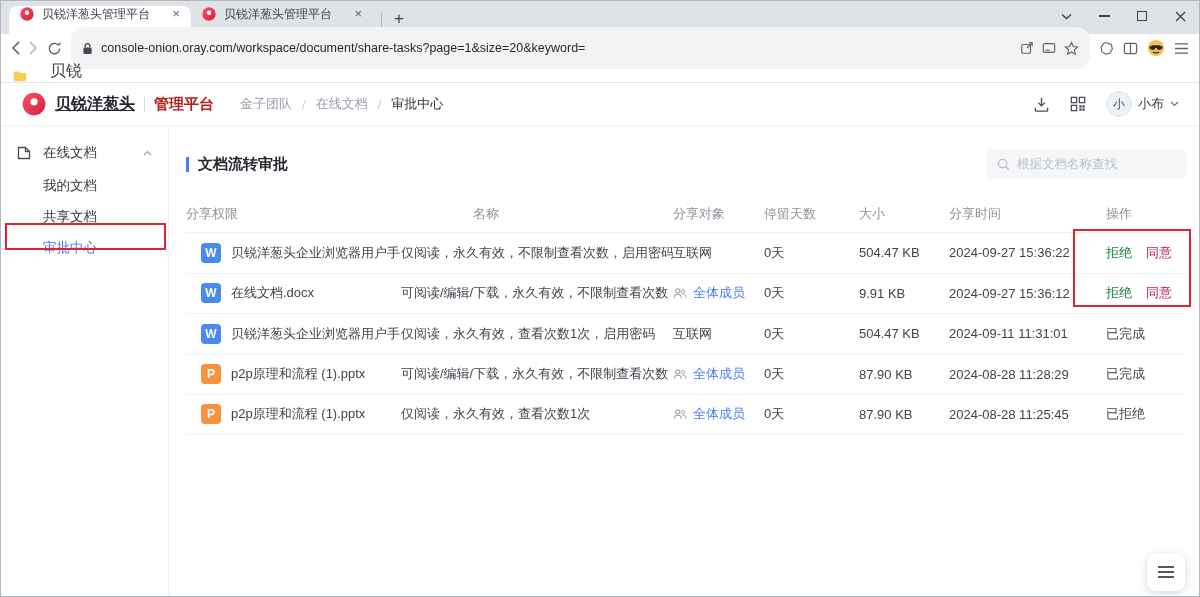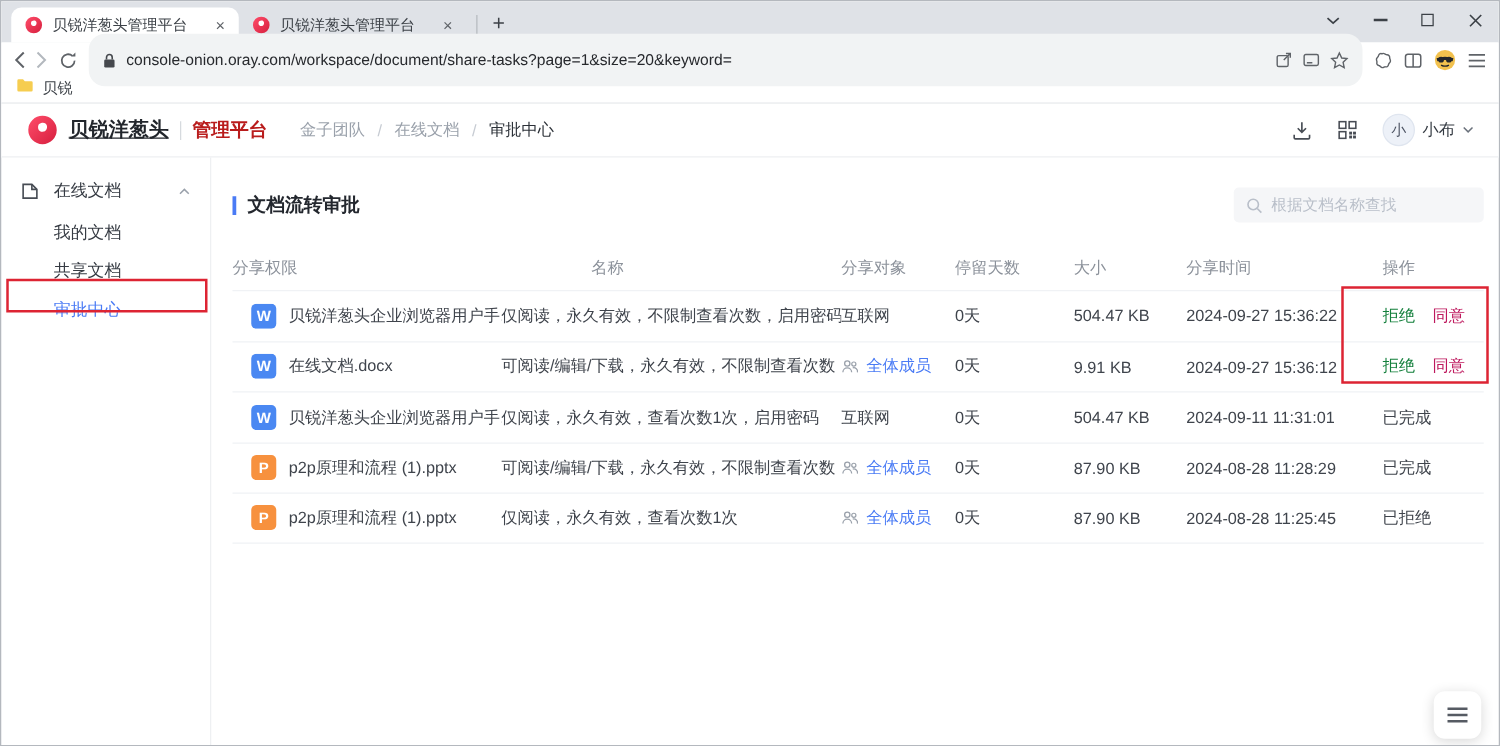--- a/index.html
+++ b/index.html
@@ -1,38 +1,38 @@
 <!DOCTYPE html>
 <html><head>
 <meta charset="utf-8">
 <style>
   * { margin:0; padding:0; box-sizing:border-box; }
   body { background:#c9ccd1; font-family:"Liberation Sans","DejaVu Sans",sans-serif; }
   .window { position:relative; width:1200px; height:597px; background:#fff; border:1px solid #b4b8be; overflow:hidden; }
 
   
   .tabstrip { height:33px; background:#dfe2e7; display:flex; align-items:flex-end; padding-left:8px; }
-  .tab { width:182px; height:28px; display:flex; align-items:center; gap:7px; padding:0 8px 0 10px; font-size:12px; color:#3c4147; }
+  .tab { width:182px; height:28px; display:flex; align-items:flex-start; gap:7px; padding:0 8px 0 10px; font-size:12px; color:#3c4147; }
   .tab.active { background:#fff; border-radius:8px 8px 0 0; }
   .tab .title { flex:1; white-space:nowrap; overflow:hidden; }
   .tab .close { font-size:13px; color:#5f6368; padding:0 3px; }
   .tab-sep { width:1px; height:16px; background:#b6bac0; margin:0 4px 6px 8px; }
   .newtab { width:26px; height:26px; margin-bottom:2px; display:flex; align-items:center; justify-content:center; font-size:17px; color:#3c4147; }
   .win-controls { margin-left:auto; display:flex; align-self:flex-start; }
   .win-btn { width:38px; height:30px; display:flex; align-items:center; justify-content:center; color:#3c4147; }
   .maxbox { width:10px; height:10px; border:1px solid #3c4147; }
   .minbar { width:11px; height:1.5px; background:#3c4147; }
 
   .toolbar { height:28px; background:#fff; display:flex; align-items:center; padding:0 10px; gap:9px; }
   .nav-ic { display:flex; align-items:center; }
   .urlbar { flex:1; height:42px; background:#f1f3f4; border-radius:13px; display:flex; align-items:center; gap:8px; padding:0 11px; min-width:0; }
   .url-text { flex:1; font-size:12.5px; color:#27292d; white-space:nowrap; overflow:hidden; }
   .tool-ic { display:flex; align-items:center; }
 
-  .bookmarks { height:21px; background:#fff; border-bottom:1px solid #e3e6e9; display:flex; align-items:flex-start; gap:7px; padding-left:12px; font-size:12px; color:#3c4147; }
+  .bookmarks { height:21px; background:#fff; border-bottom:1px solid #e3e6e9; display:flex; align-items:flex-end; gap:23px; padding-left:12px; font-size:16px; color:#3c4147; }
 
   
   .site-header { height:43px; background:#fff; border-bottom:1px solid #eef0f2; display:flex; align-items:center; padding:0 20px; }
   .brand { font-size:16px; font-weight:bold; color:#22262c; margin-left:8px;text-decoration:underline; }
   .brand-div { width:1px; height:15px; background:#d6dade; margin:0 9px; }
   .brand-suffix { font-size:15px; font-weight:bold; color:#b91c1c; }
   .crumbs { display:flex; align-items:center; gap:10px; margin-left:26px; font-size:13px; color:#9aa1ab; }
   .crumb-sep { color:#c6cbd2; }
   .crumb.current { color:#2b3037; }
   .hdr-right { margin-left:auto; display:flex; align-items:center; gap:20px; }

